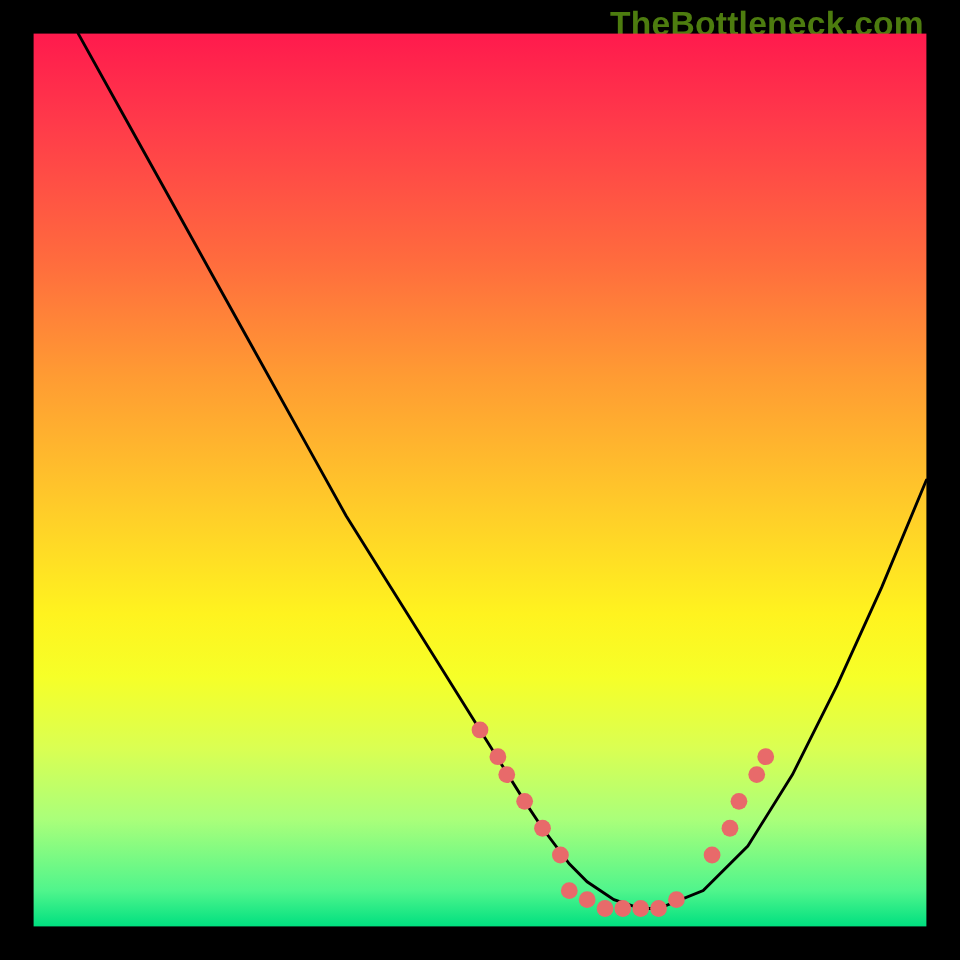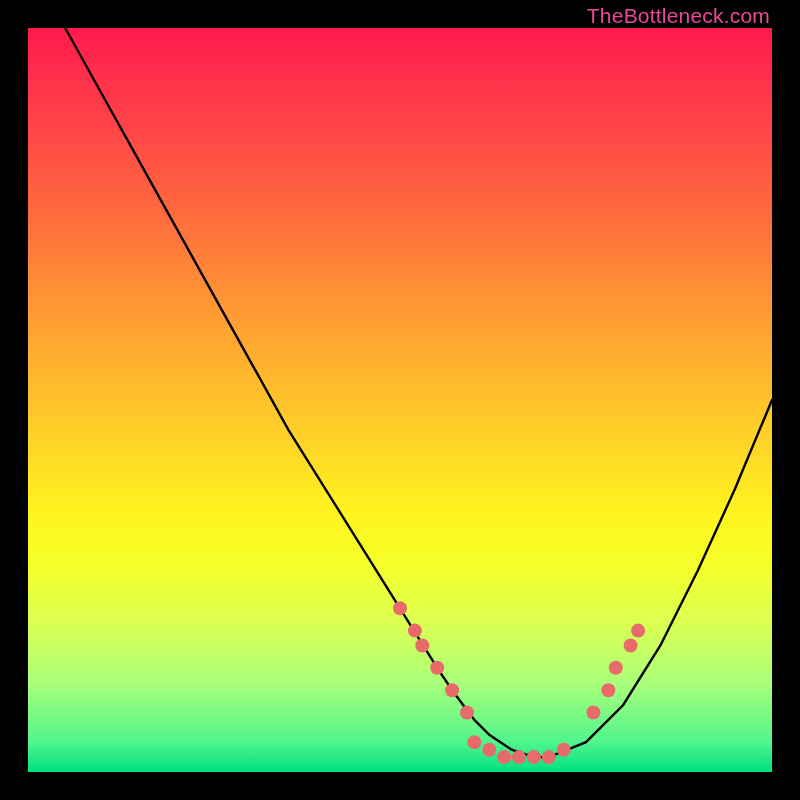--- a/index.html
+++ b/index.html
@@ -37,23 +37,23 @@
       #daff52 80%,
       #aaff7a 88%,
       #50f58c 96%,
       #00e080 100%
     );
   }
   .attribution {
     position: absolute;
     top: 4px;
     right: 30px;
-    color: #ec4899;
-    font-size: 21px;
-    font-weight: 400;
+    color: #4d7c0f;
+    font-size: 28px;
+    font-weight: 700;
     letter-spacing: 0.2px;
   }
   svg.curve {
     position: absolute;
     top: 0;
     left: 0;
     width: 744px;
     height: 744px;
     overflow: visible;
   }

